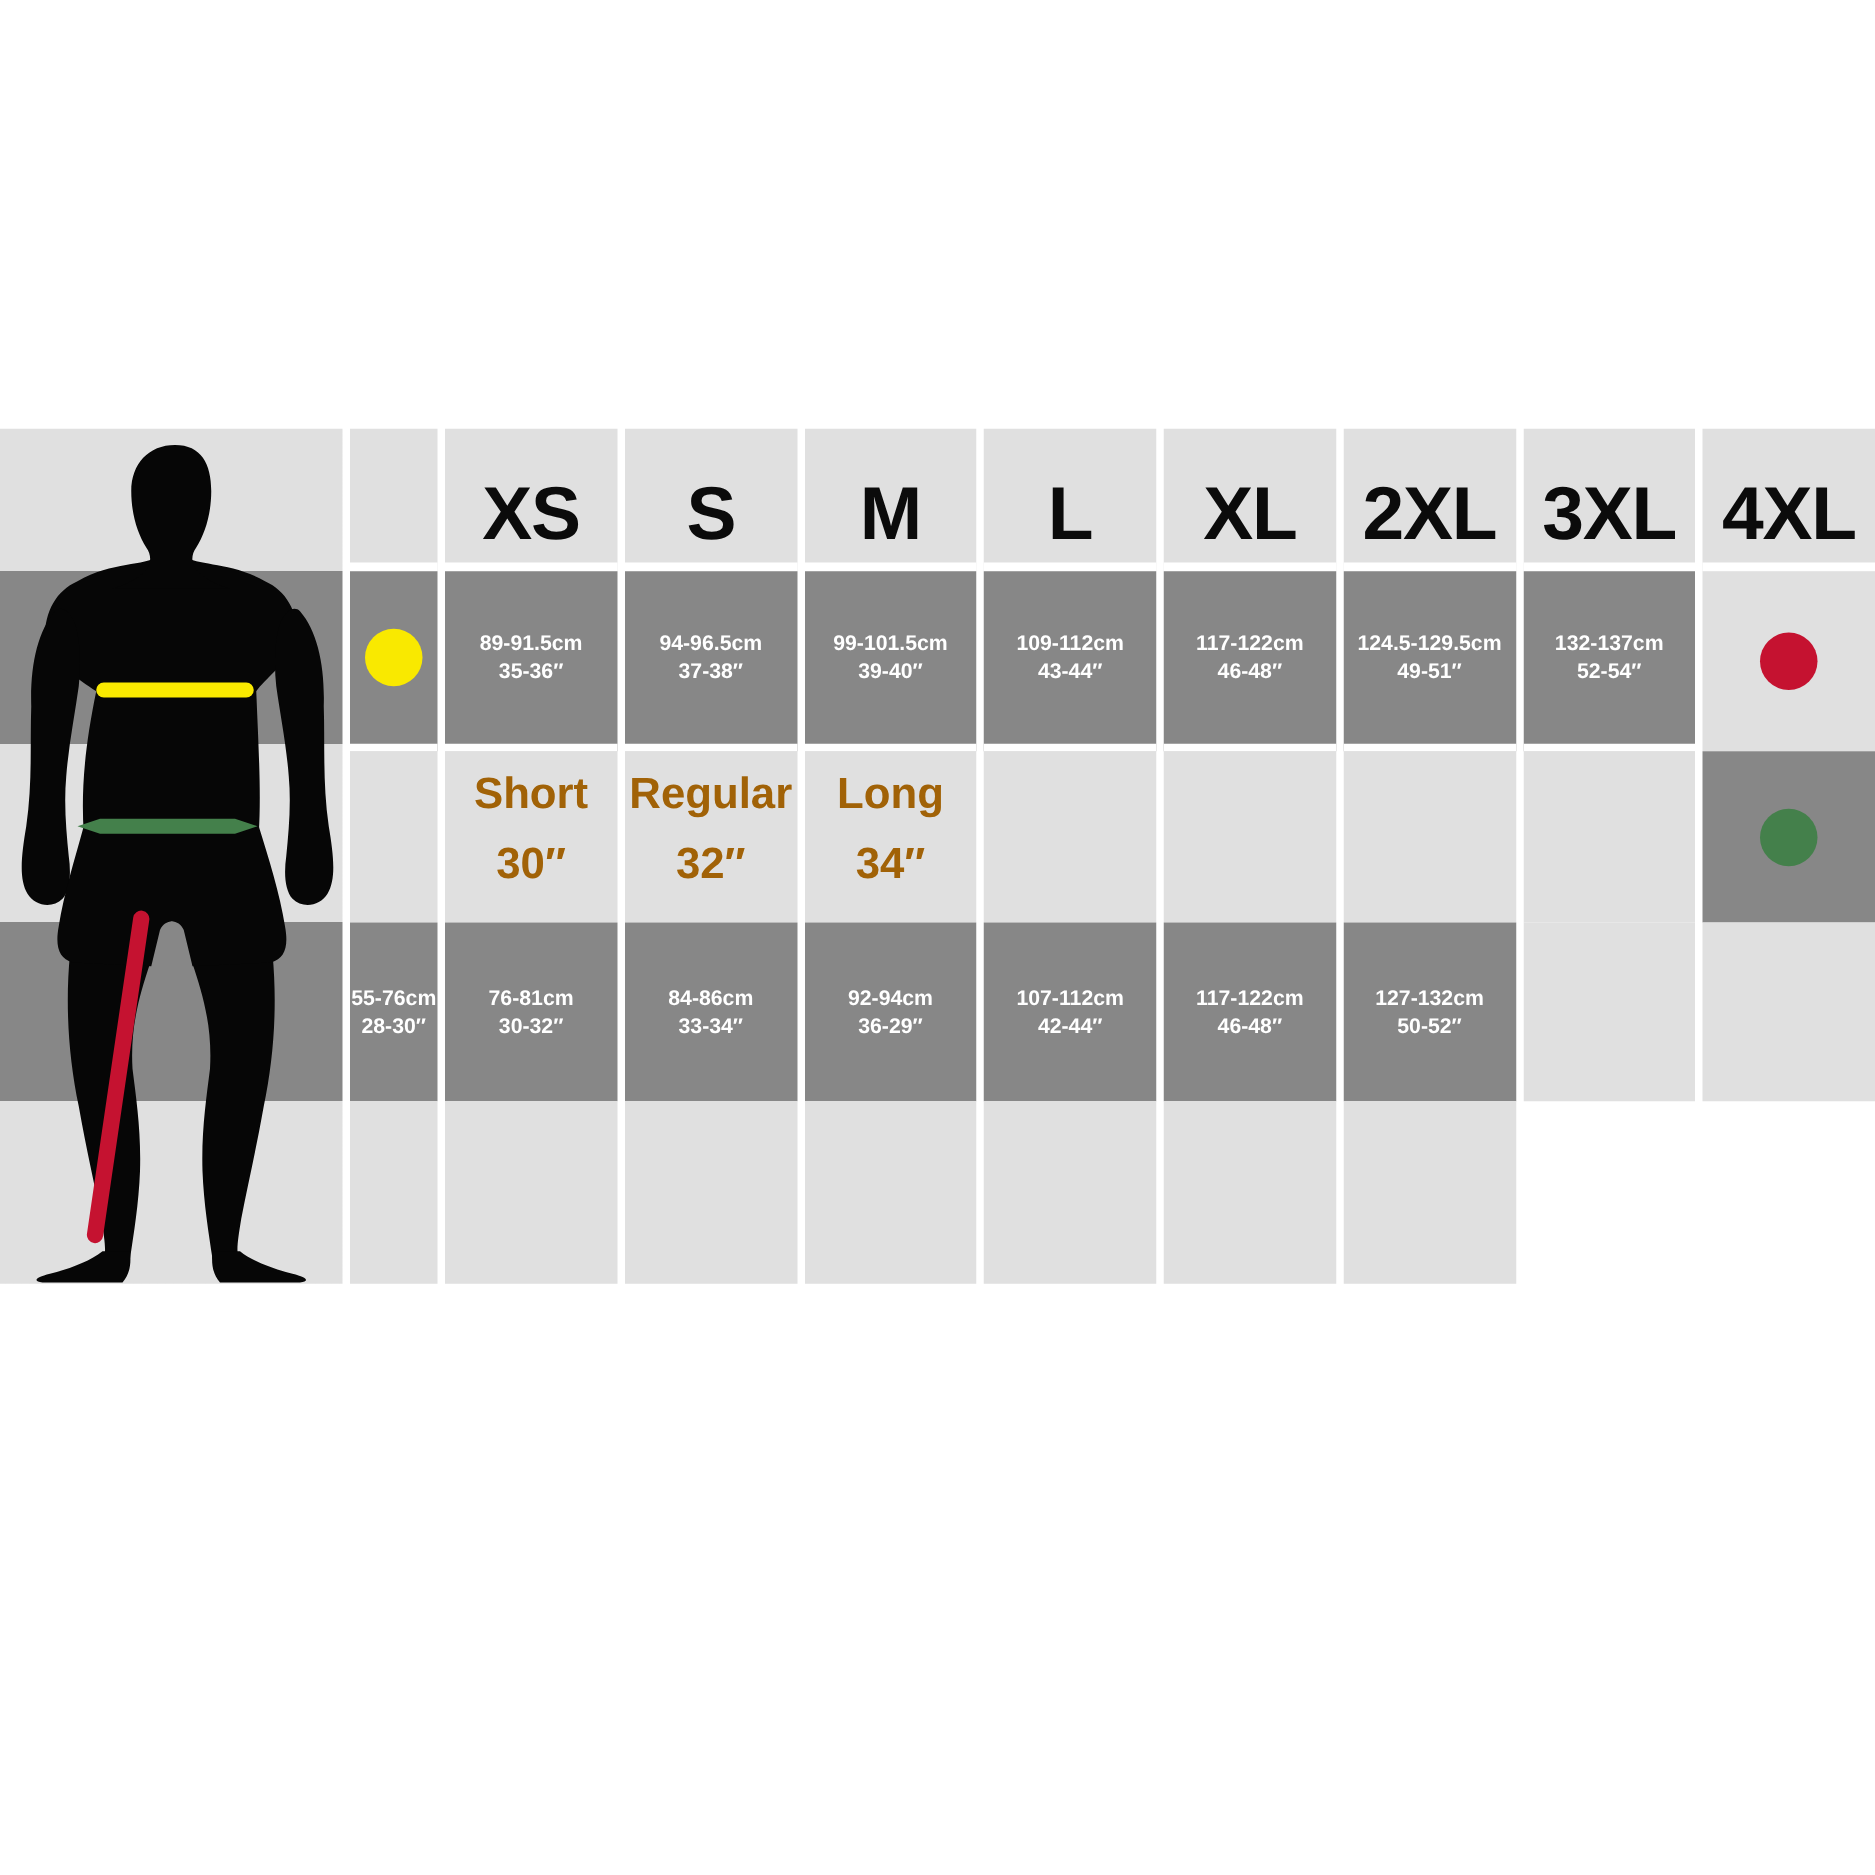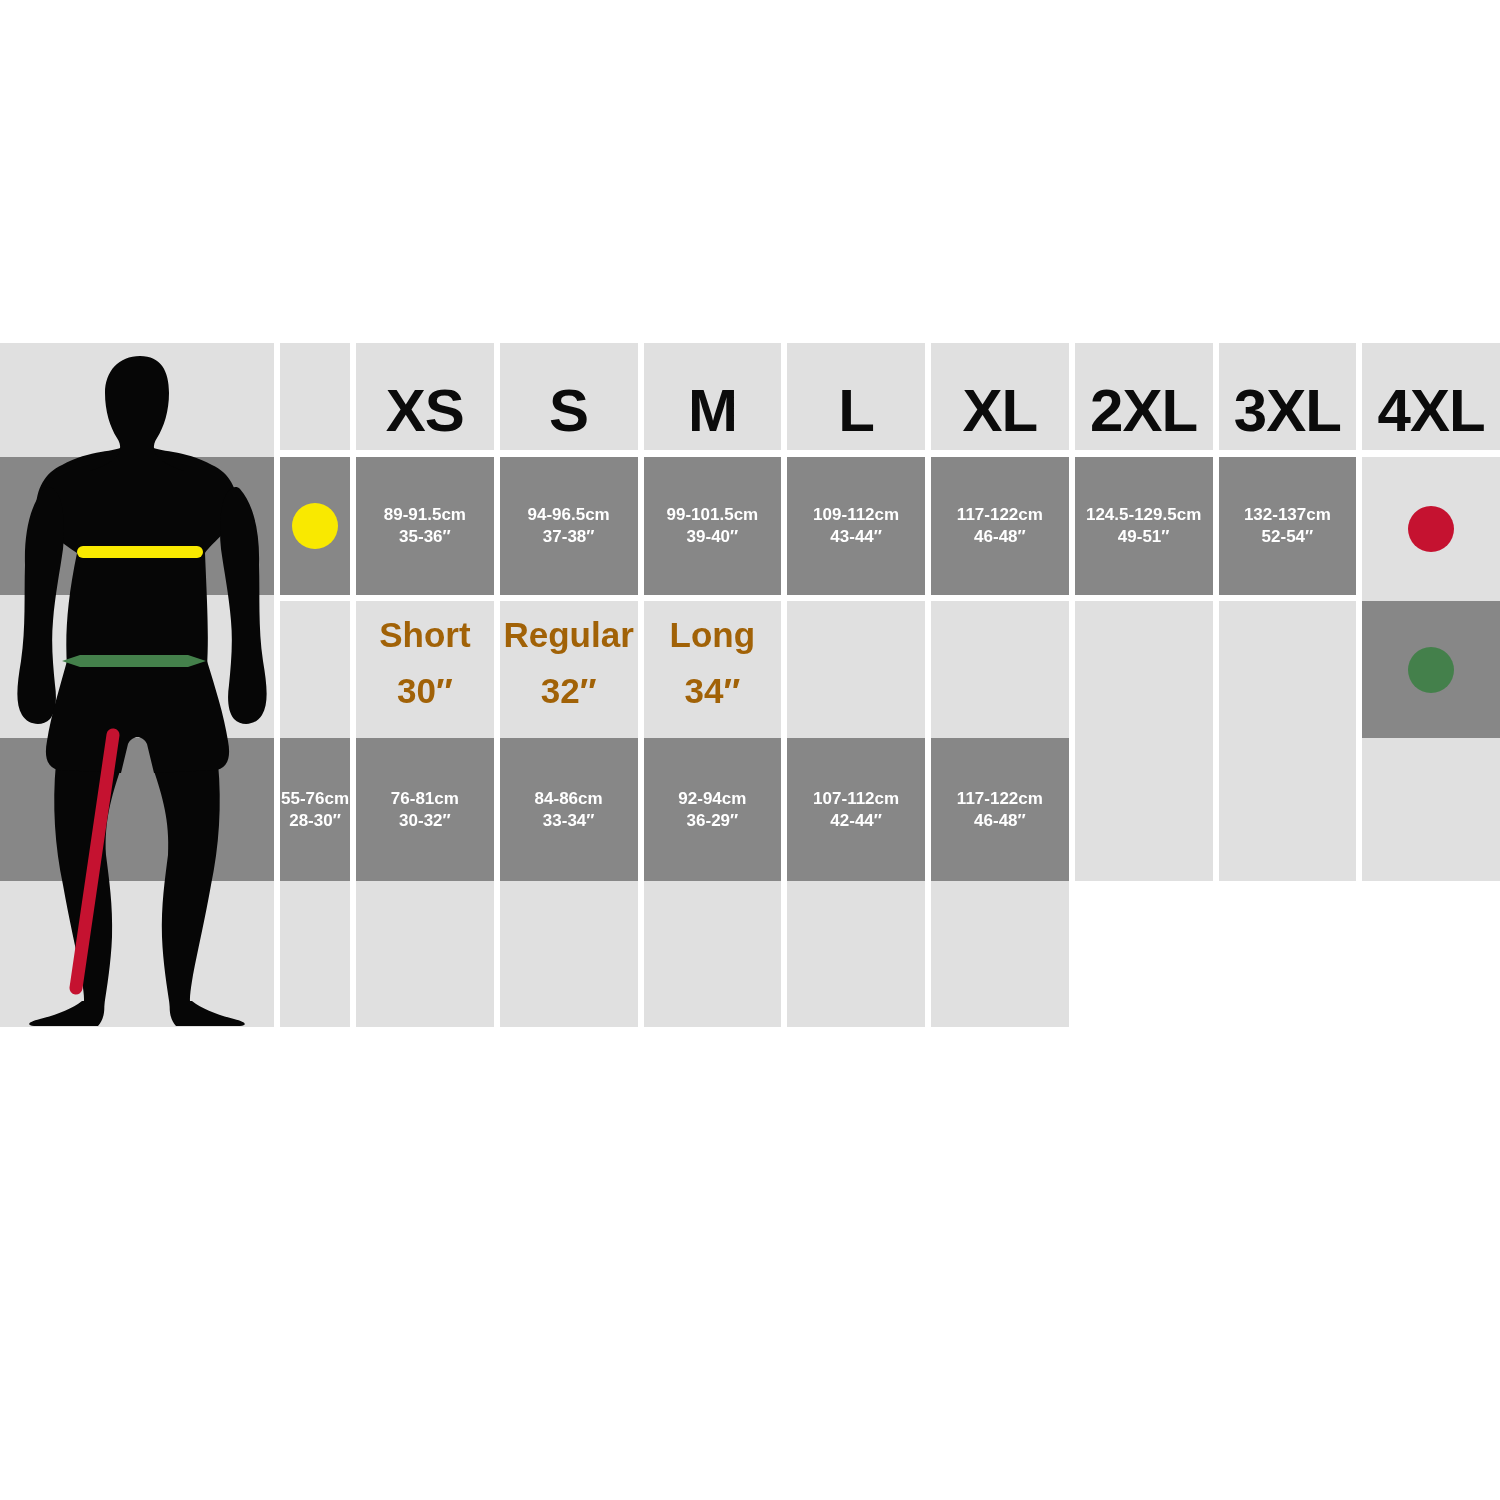--- a/index.html
+++ b/index.html
@@ -157,20 +157,24 @@
     <div class="wtxt">36-29″</div>
   </div>
   <div class="cell dark">
     <div class="wtxt">107-112cm</div>
     <div class="wtxt">42-44″</div>
   </div>
   <div class="cell dark">
     <div class="wtxt">117-122cm</div>
     <div class="wtxt">46-48″</div>
   </div>
+  <div class="cell dark">
+    <div class="wtxt">127-132cm</div>
+    <div class="wtxt">50-52″</div>
+  </div>
 
   <div class="cell light"></div>
   <div class="cell light"></div>
   <div class="cell light"></div>
   <div class="cell light"></div>
   <div class="cell light"></div>
   <div class="cell light"></div>
   <div class="cell light"></div>
   <div class="cell light"></div>
   <div class="cell light"></div>

